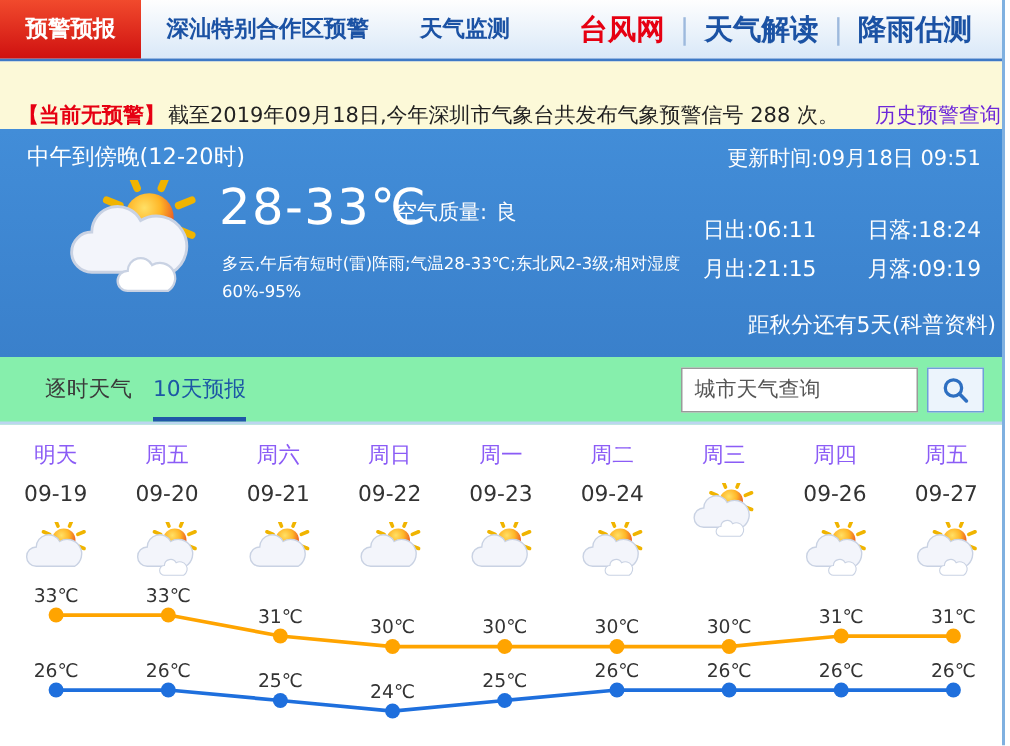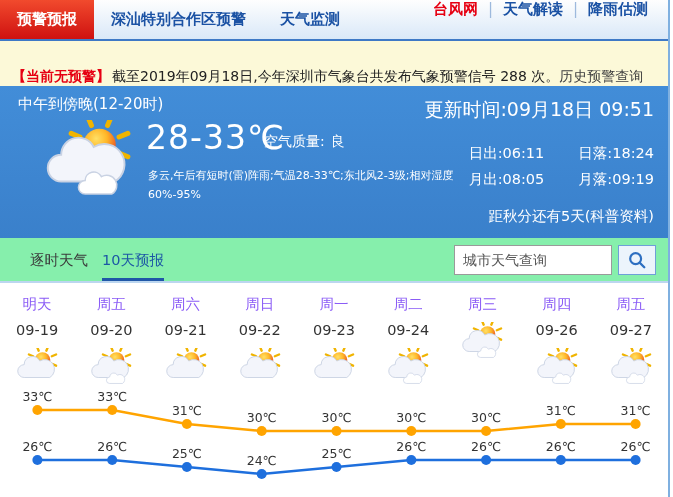--- a/index.html
+++ b/index.html
@@ -7,45 +7,45 @@
        font-family:"DejaVu Sans","Liberation Sans",sans-serif;}
   .page{position:relative;width:670px;height:497px;box-sizing:border-box;
         border-right:2px solid #7fb0e0;background:#fff}
 
   
   .topnav{height:41px;background:linear-gradient(#fefefe,#d9e8f8);
           border-bottom:2px solid #3e79c6;display:flex;align-items:stretch;box-sizing:border-box}
   .nav-tab{display:flex;align-items:center;padding:0 17px;font-size:15px;font-weight:bold;
            color:#1b52a4;cursor:pointer;white-space:nowrap}
   .nav-tab.active{background:linear-gradient(#f14a2d,#cf1110);color:#fff}
-  .nav-links{margin-left:auto;display:flex;align-items:flex-start;padding-right:10px;
-             font-size:15px;font-weight:bold;white-space:nowrap}
+  .nav-links{margin-left:auto;display:flex;align-items:center;padding-right:10px;
+             font-size:19px;font-weight:bold;white-space:nowrap}
   .nav-link{color:#1b52a4;padding:0 10px;cursor:pointer}
   .nav-link.hot{color:#e60012}
   .nav-sep{color:#9db9dd;font-weight:400}
 
   
   .alert{height:45px;background:#fcf9d8;display:flex;align-items:flex-end;
          padding:0 12px;font-size:14px;box-sizing:border-box;white-space:nowrap}
   .alert-badge{color:#e60012;font-weight:bold}
   .alert-text{color:#222;margin-left:2px}
-  .alert-link{color:#404040;cursor:pointer}
+  .alert-link{color:#6d28d9;margin-left:24px;cursor:pointer}
 
   
   .hero{height:152px;background:linear-gradient(#428dd8,#3a80cb);position:relative;color:#fff}
   .hero-period{position:absolute;left:18px;top:9px;font-size:15px}
   .hero-icon{position:absolute;left:42px;top:34px}
   .hero-temp{position:absolute;left:146px;top:32px;font-size:33px;letter-spacing:1px}
   .hero-aq{position:absolute;left:264px;top:47px;font-size:14px}
   .hero-aq .aq-value{margin-left:6px}
   .hero-desc{position:absolute;left:148px;top:80px;width:324px;font-size:11px;line-height:1.75}
-  .hero-update{position:absolute;right:14px;top:11px;font-size:19px}
+  .hero-update{position:absolute;right:14px;top:11px;font-size:14px}
   .hero-sunmoon{position:absolute;right:14px;top:58px;font-size:14.5px;
                 display:grid;grid-template-columns:auto auto;column-gap:34px;row-gap:7px}
-  .hero-countdown{position:absolute;right:14px;top:121px;font-size:14.5px}
+  .hero-countdown{position:absolute;right:4px;top:121px;font-size:14.5px}
 
   
   .tabbar{height:45px;position:relative;border-bottom:2px solid #bcd6ef;box-sizing:border-box;background:#86efac}
   .tab{position:absolute;top:0;height:43px;line-height:45px;font-size:14.5px;cursor:pointer;box-sizing:border-box}
   .tab-hourly{left:30px;color:#3a3a3a}
   .tab-tenday{left:102px;color:#1c57a5;border-bottom:3px solid #2057a7}
   .searchbox{position:absolute;right:12px;top:7px;display:flex;align-items:flex-end}
   .search-input{width:158px;height:30px;border:1px solid #9a9a9a;font-size:14px;padding:0 8px;
                 box-sizing:border-box;color:#333;outline:none;background:#fff;
                 font-family:"DejaVu Sans","Liberation Sans",sans-serif}
@@ -117,21 +117,21 @@
     <div class="hero-aq">
       <span>空气质量:</span><span class="aq-value">良</span>
     </div>
     <div class="hero-desc">多云,午后有短时(雷)阵雨;气温28-33℃;东北风2-3级;相对湿度60%-95%</div>
     <div class="hero-update">
       <span>更新时间:</span><span>09月18日 09:51</span>
     </div>
     <div class="hero-sunmoon">
       <span><span>日出:</span><span>06:11</span></span>
       <span><span>日落:</span><span>18:24</span></span>
-      <span><span>月出:</span><span>08:05</span></span>
+      <span><span>月出:</span><span>21:15</span></span>
       <span><span>月落:</span><span>09:19</span></span>
     </div>
     <div class="hero-countdown">距秋分还有5天(科普资料)</div>
   </div>
 
   <div class="tabbar">
     <div class="tab tab-hourly">逐时天气</div>
     <div class="tab tab-tenday">10天预报</div>
     <div class="searchbox">
       <input class="search-input" type="text" placeholder="城市天气查询" style="">

